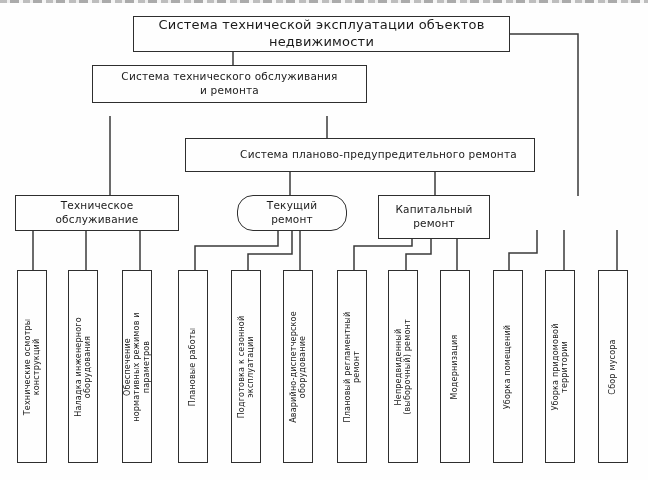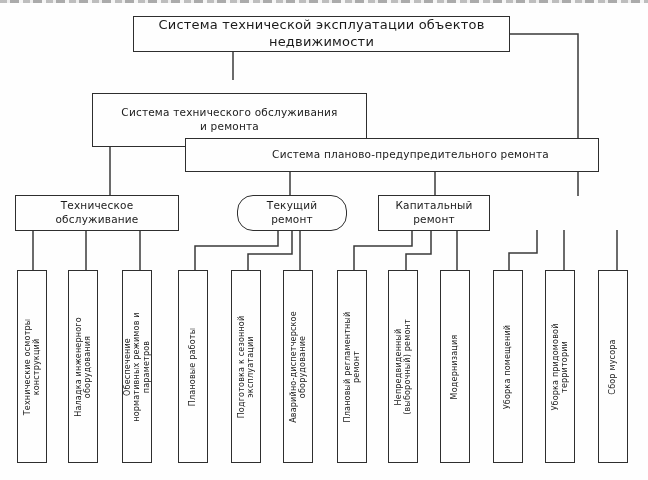--- a/index.html
+++ b/index.html
@@ -53,30 +53,30 @@
       <path d="M431 230 V254 H406 V271"></path>
       <path d="M457 230 V271"></path>
       <path d="M537 230 V253 H509 V271"></path>
       <path d="M564 230 V271"></path>
       <path d="M617 230 V271"></path>
     </g>
   </svg>
 
   <div class="node" style="left:133px; top:16px; width:377px; height:36px; font-size:13px;">Система технической эксплуатации объектов недвижимости</div>
 
-  <div class="node" style="left:92px; top:93px; width:275px; height:54px;">Система технического обслуживания
+  <div class="node" style="left:92px; top:65px; width:275px; height:38px;">Система технического обслуживания
 и ремонта</div>
 
-  <div class="node" style="left:185px; top:138px; width:414px; height:34px;padding-left:37px;">Система планово-предупредительного ремонта</div>
+  <div class="node" style="left:185px; top:138px; width:350px; height:34px;padding-left:37px;">Система планово-предупредительного ремонта</div>
 
   <div class="node" style="left:15px; top:195px; width:164px; height:36px;">Техническое
 обслуживание</div>
   <div class="node" style="left:237px; top:195px; width:110px; height:36px;border-radius:16px;">Текущий
 ремонт</div>
-  <div class="node" style="left:378px; top:195px; width:112px; height:36px;">Капитальный
+  <div class="node" style="left:378px; top:195px; width:112px; height:44px;">Капитальный
 ремонт</div>
 
   <div class="node leaf" style="left:17px;">
     <span class="rot">Технические осмотры
 конструкций</span>
   </div>
   <div class="node leaf" style="left:68px;">
     <span class="rot">Наладка инженерного
 оборудования</span>
   </div>

